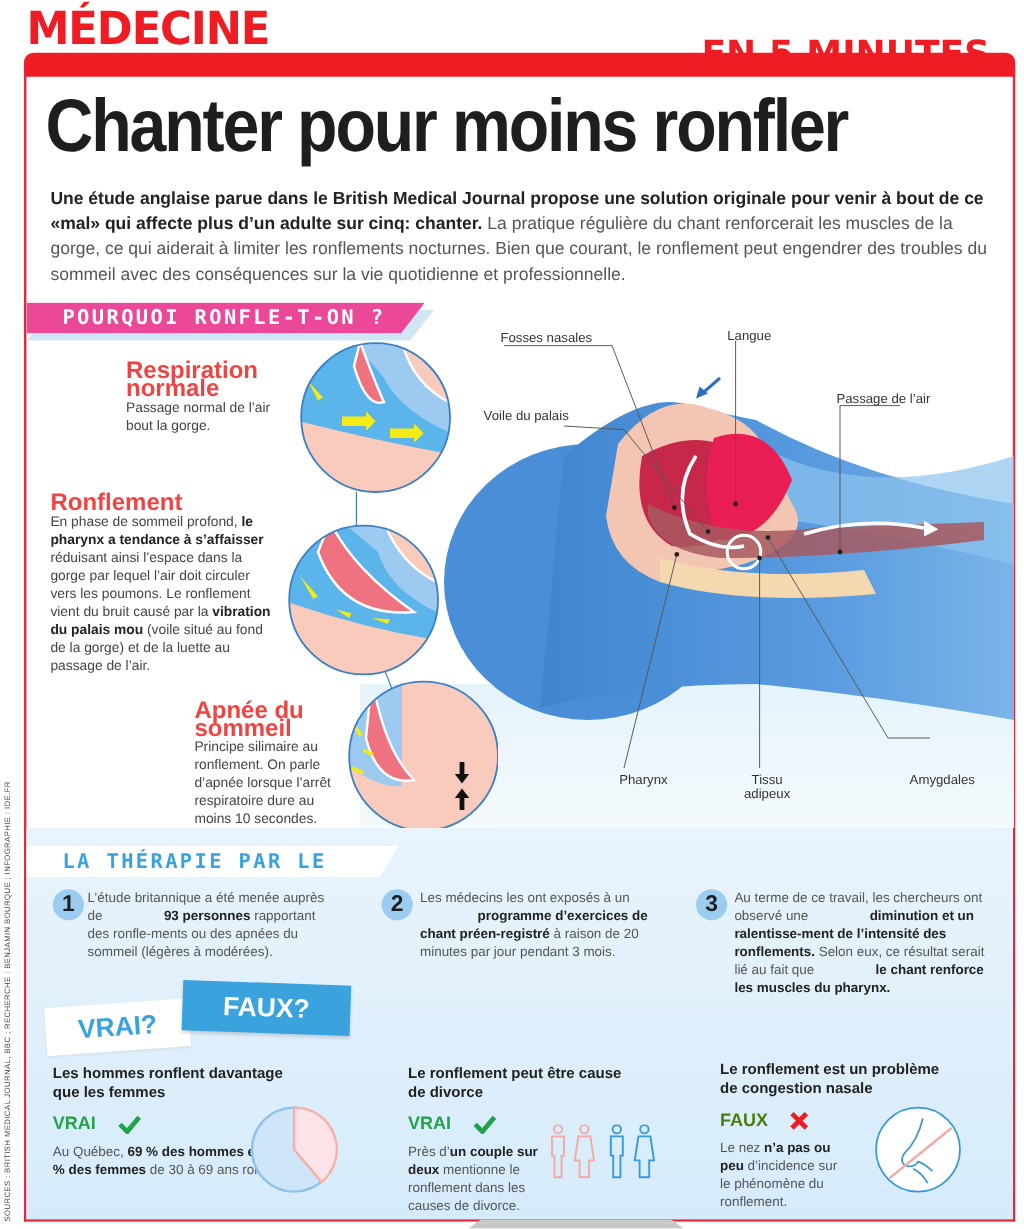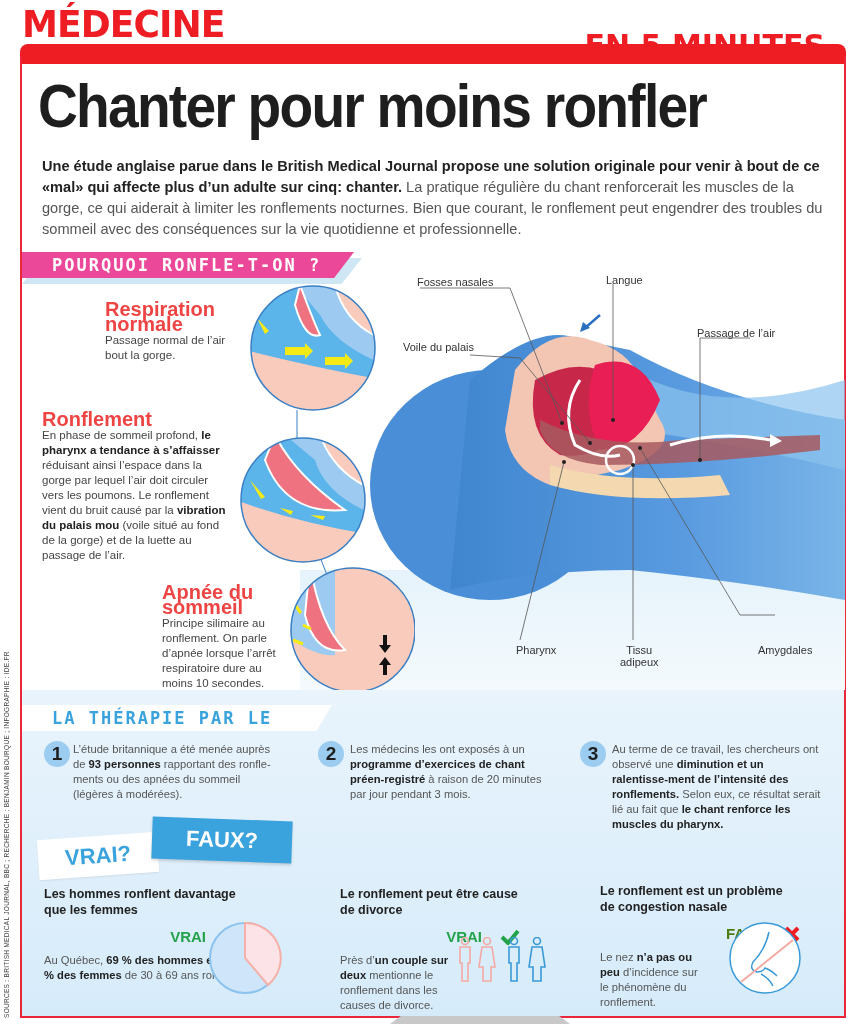--- a/index.html
+++ b/index.html
@@ -26,29 +26,29 @@
   .blk { position: absolute; font-size: 11.5px; line-height: 15px; color: #444; }
   .blk h3 { font-size: 20px; font-weight: 700; color: #ef4444; margin-bottom: 1px; }
   .blk b { color: #222; }
 
   
   .lbl { position: absolute; font-size: 11px; color: #333; white-space: nowrap; }
 
   
   .bottom-bg { position: absolute; left: 22px; top: 690px; width: 822px; height: 326px; background: linear-gradient(#e9f4fc, #d6ebfa); }
   .step { position: absolute; font-size: 11.2px; line-height: 15px; color: #555; }
-  .step b { color: #222; }
+  .step b { color: #222; margin-left: 48px; }
   .step-num { position: absolute; width: 26px; height: 26px; border-radius: 50%; background: #9ccdf0; color: #1e1e1e; font-weight: 700; font-size: 19px; text-align: center; line-height: 26px; }
 
   .vrai-tag { position: absolute; left: 38px; top: 836px; width: 120px; height: 40px; background: #fff; transform: rotate(-4deg); color: #3aa2dc; font-weight: 700; font-size: 22px; line-height: 40px; text-align: center; box-shadow: 0 1px 2px rgba(0,0,0,0.08); }
   .faux-tag { position: absolute; left: 152px; top: 819px; width: 140px; height: 42px; background: #3aa2dc; transform: rotate(2deg); color: #fff; font-weight: 700; font-size: 22px; line-height: 42px; text-align: center; box-shadow: 0 2px 3px rgba(0,0,0,0.15); }
 
   .fact h4 { font-size: 12.5px; font-weight: 700; color: #222; line-height: 16px; }
   .fact { position: absolute; }
-  .verdict { font-size: 15px; font-weight: 700; margin: 10px 0 8px; display: flex; align-items: center; gap: 18px; justify-content: flex-end; }
+  .verdict { font-size: 15px; font-weight: 700; margin: 10px 0 8px; display: flex; align-items: center; gap: 18px; }
   .verdict.true { color: #22a24b; }
   .verdict.false { color: #4d7c0f; }
   .fact p { font-size: 11.2px; line-height: 15px; color: #555; }
   .fact p b { color: #222; }
 
   .credit { position: absolute; left: 3px; top: 1018px; transform: rotate(-90deg); transform-origin: left top; font-size: 6.5px; color: #444; white-space: nowrap; letter-spacing: 0.3px; }
 
   .tab-bottom { position: absolute; left: 390px; top: 1016px; width: 180px; height: 8px; background: #c8c8c8; clip-path: polygon(6% 0, 94% 0, 100% 100%, 0 100%); }
 </style>
 </head>

